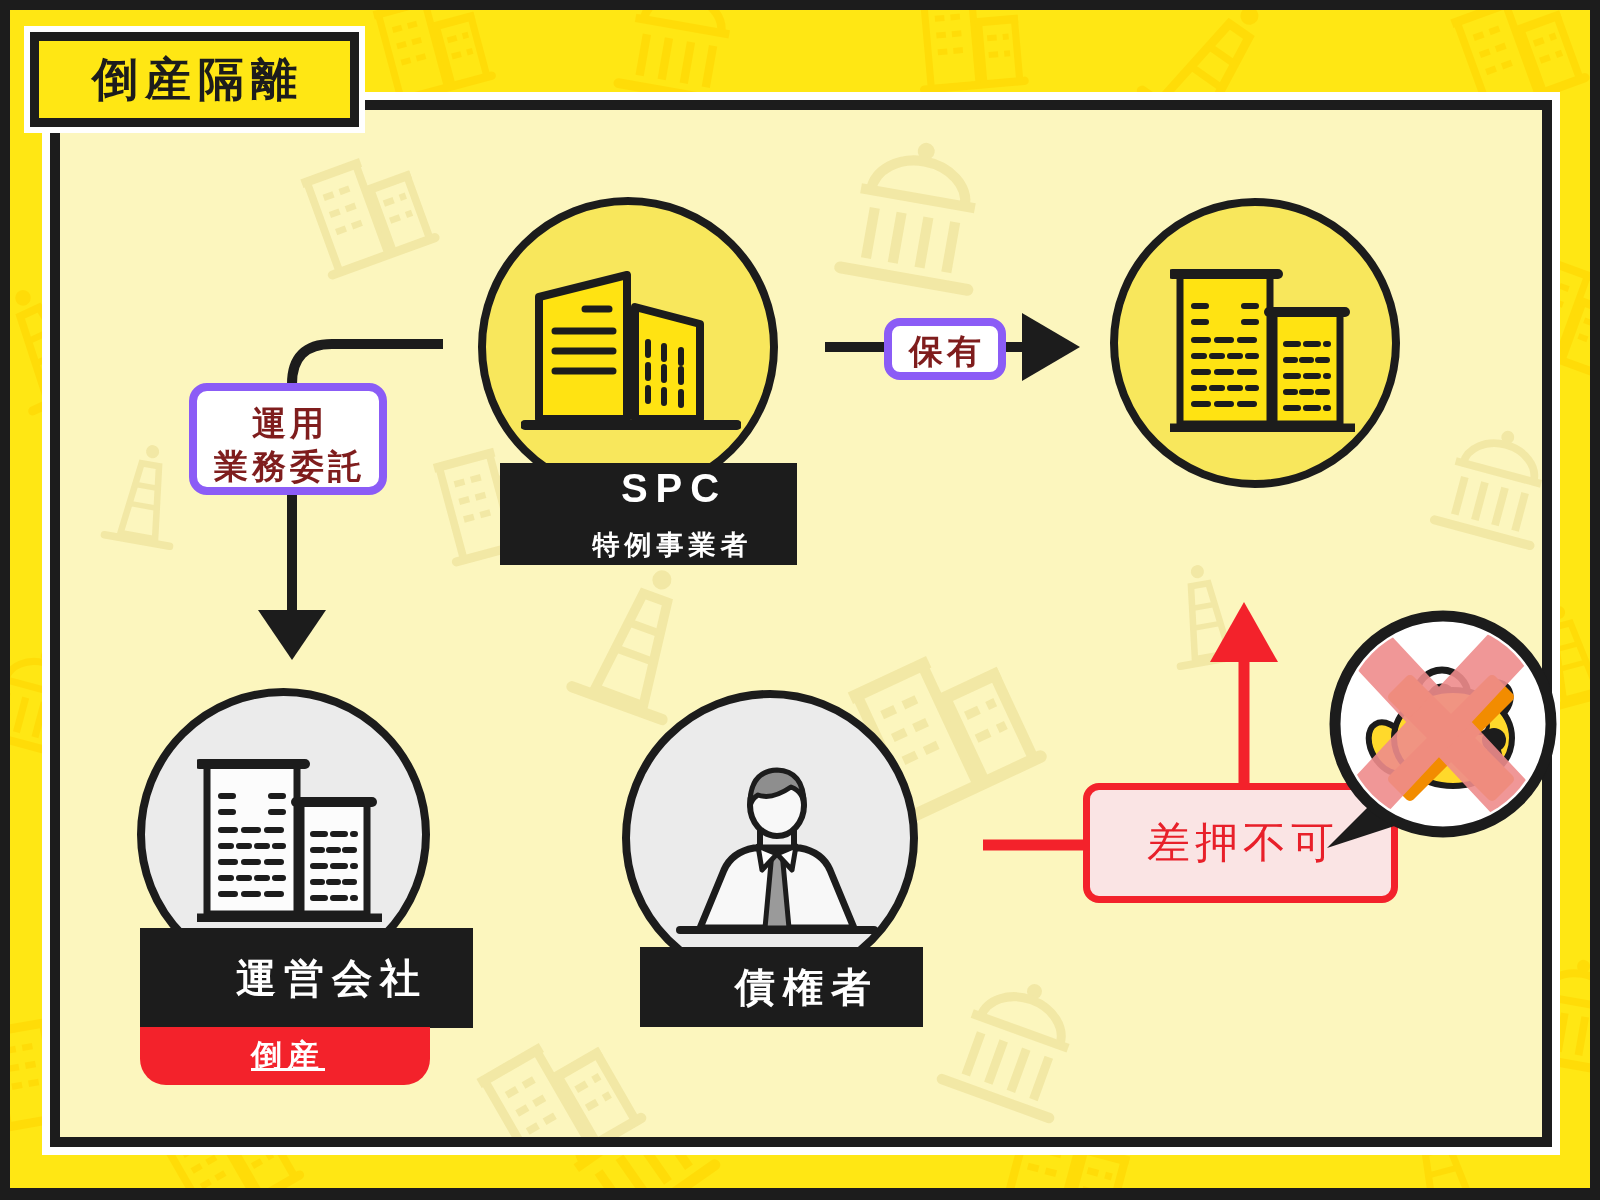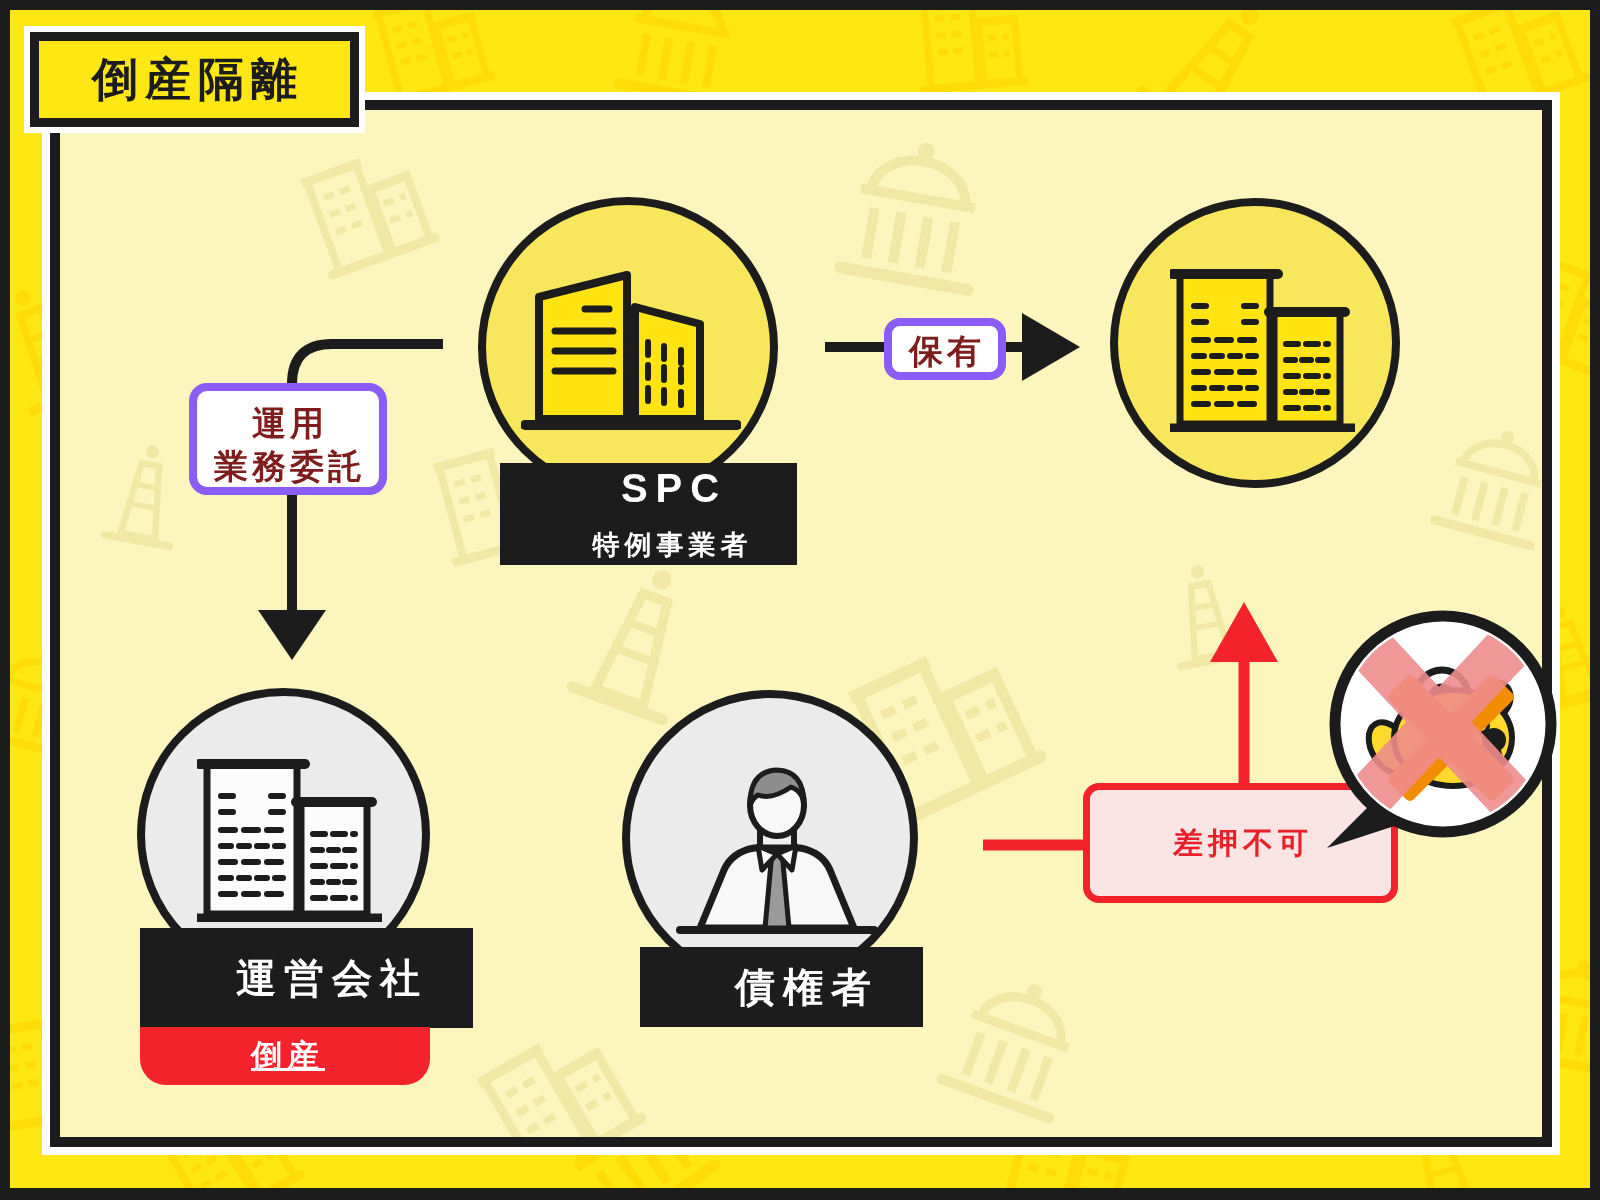--- a/index.html
+++ b/index.html
@@ -30,21 +30,21 @@
   .plate .small{font-size:27px;font-weight:700;letter-spacing:5px;text-indent:5px;margin-top:16px;white-space:nowrap;}
   .status{position:absolute;background:#F3222B;color:#fff;display:flex;align-items:center;justify-content:center;
           border-radius:0 0 26px 26px;font-size:31px;font-weight:900;letter-spacing:6px;text-indent:6px;z-index:3;text-decoration:underline;}
   
   .tag{position:absolute;background:#FFFFFF;border:8px solid #8b5cf6;border-radius:16px;box-sizing:border-box;
        display:flex;flex-direction:column;align-items:center;justify-content:flex-end;z-index:3;color:#7f1d1d;}
   .tag .l{font-size:34px;font-weight:900;letter-spacing:4px;text-indent:4px;line-height:1.25;white-space:nowrap;}
   
   .alert{position:absolute;left:1083px;top:783px;width:315px;height:120px;background:#FAE4E4;border:7px solid #F3222B;
          border-radius:16px;box-sizing:border-box;display:flex;flex-direction:column;align-items:center;justify-content:center;z-index:3;}
-  .alert .l{font-size:30px;font-weight:700;color:#E8202A;letter-spacing:5px;text-indent:5px;white-space:nowrap;}
+  .alert .l{font-size:43px;font-weight:400;color:#E8202A;letter-spacing:5px;text-indent:5px;white-space:nowrap;}
   .alert .n{font-size:23px;font-weight:700;color:#1C1C1C;margin-top:4px;white-space:nowrap;}
   .overlay{position:absolute;left:0;top:0;z-index:2;pointer-events:none;}
   .mascot{position:absolute;left:1318px;top:598px;z-index:5;}
 </style>
 </head>
 <body>
 
 <svg width="0" height="0" style="position:absolute" aria-hidden="true">
   <defs>
     <symbol id="sym-bldg" viewBox="0 0 100 100">

